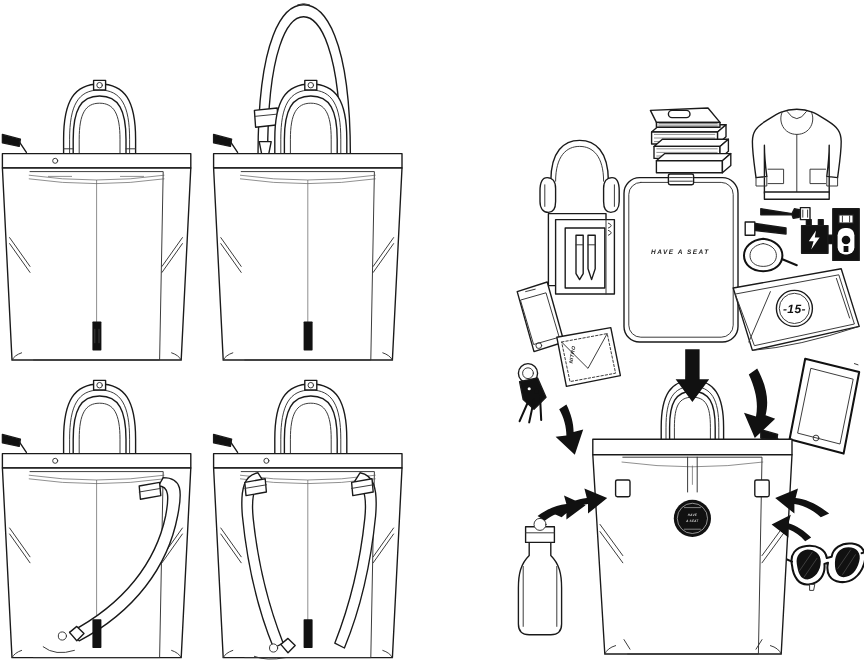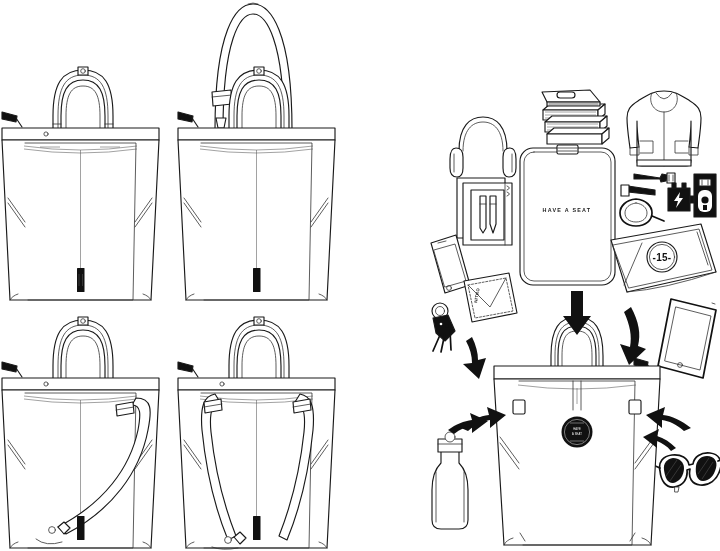--- a/index.html
+++ b/index.html
@@ -1,18 +1,18 @@
 <!DOCTYPE html>
 <html><head>
 <meta charset="utf-8">
 <style>
   html,body{margin:0;padding:0;background:#ffffff;}
   body{width:720px;height:551px;overflow:hidden;
        font-family:"Liberation Sans", sans-serif;color:#1a1a1a;}
-  #sheet{position:relative;width:720px;height:551px;background:#fca5a5;}
+  #sheet{position:relative;width:720px;height:551px;background:#fca5a5;font-style:italic;}
   svg{display:block;}
   .ln{fill:none;stroke:#1a1a1a;stroke-width:1.15;stroke-linejoin:round;stroke-linecap:round;}
   .ln-thin{fill:none;stroke:#333;stroke-width:0.8;stroke-linejoin:round;stroke-linecap:round;}
   .ln-hair{fill:none;stroke:#555;stroke-width:0.55;}
   .ln-thick{fill:none;stroke:#111;stroke-width:1.7;stroke-linejoin:round;stroke-linecap:round;}
   .fillw{fill:#ffffff;}
   .fillk{fill:#111111;}
   .fillg{fill:#d9d9d9;}
   .arrow{fill:#111111;}
   .tag{fill:#111111;}

